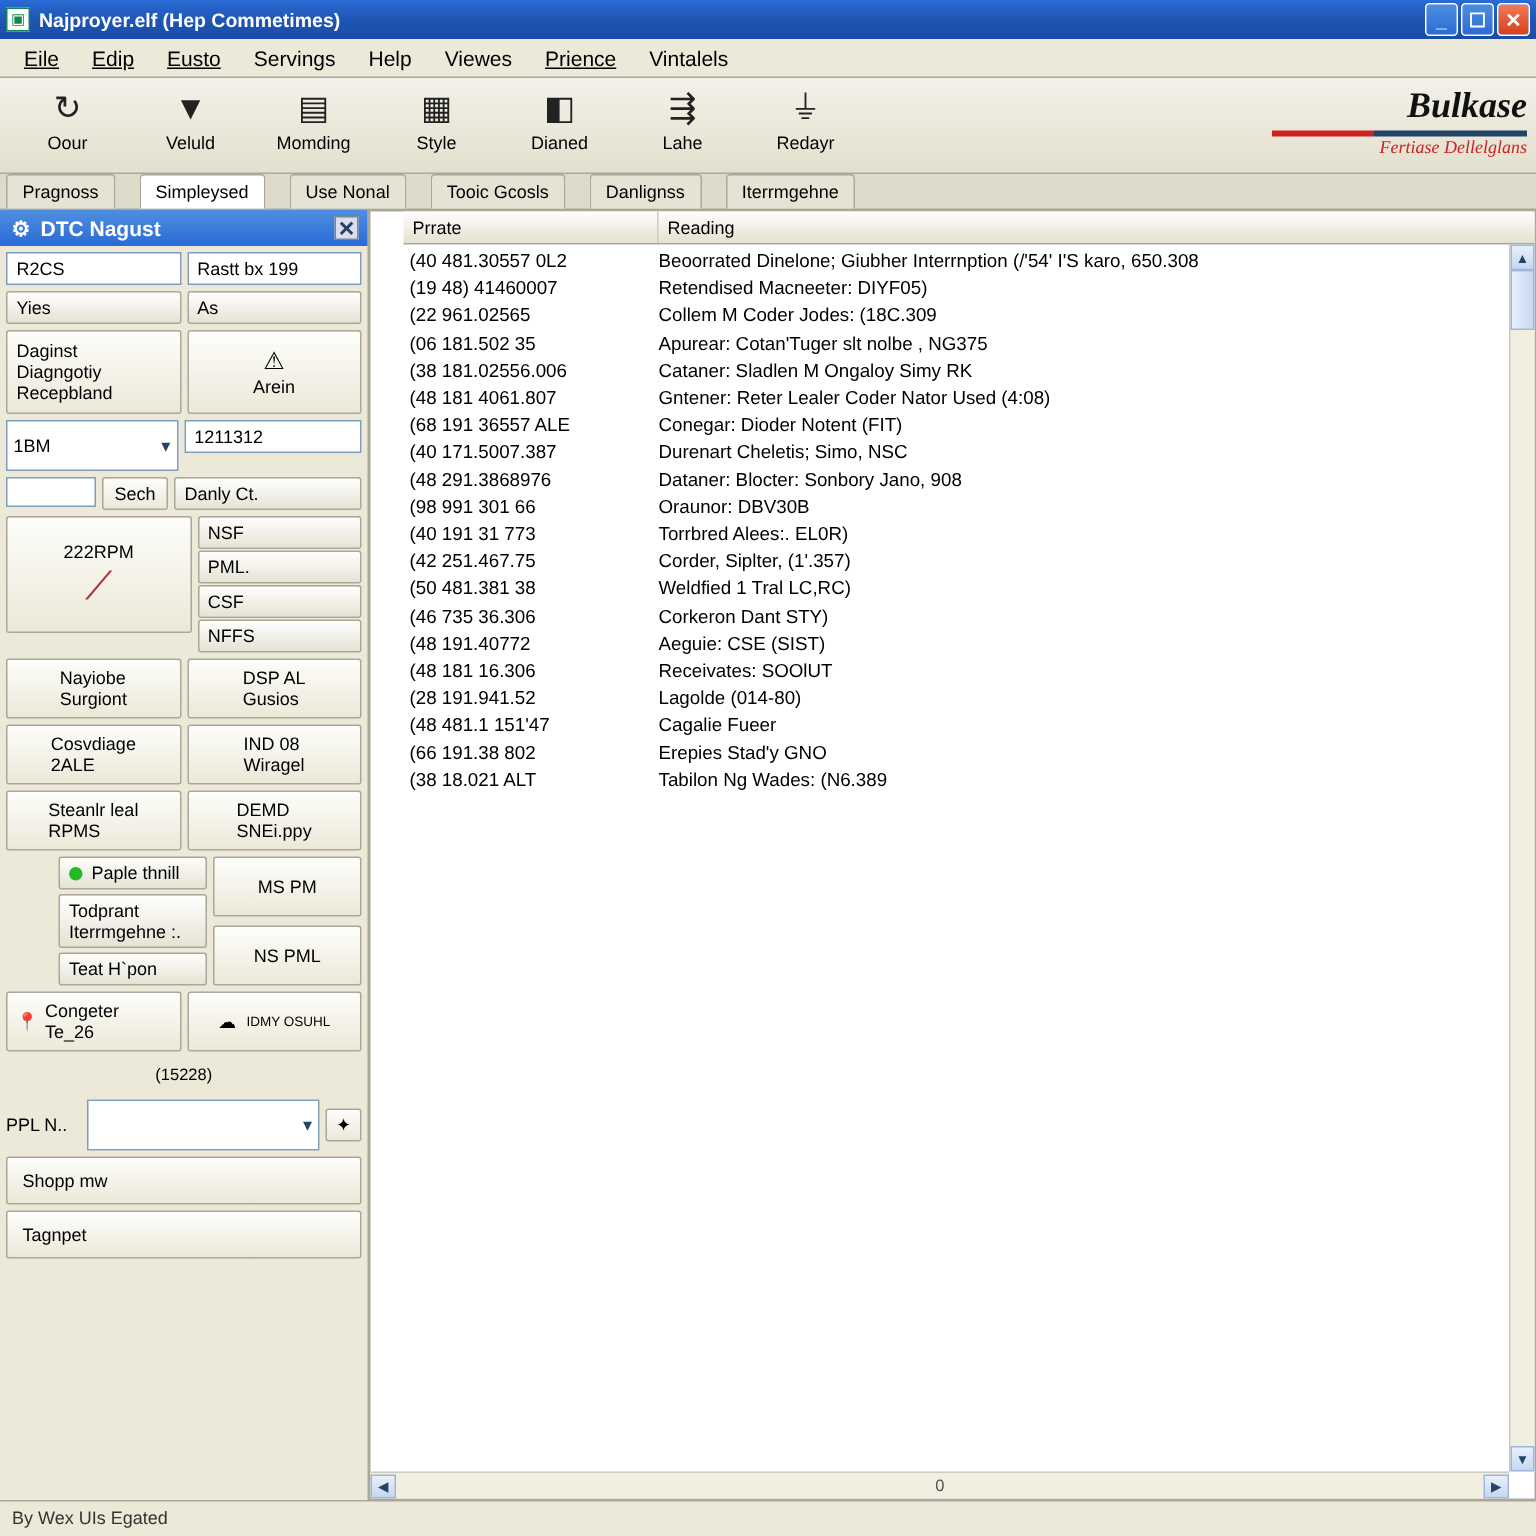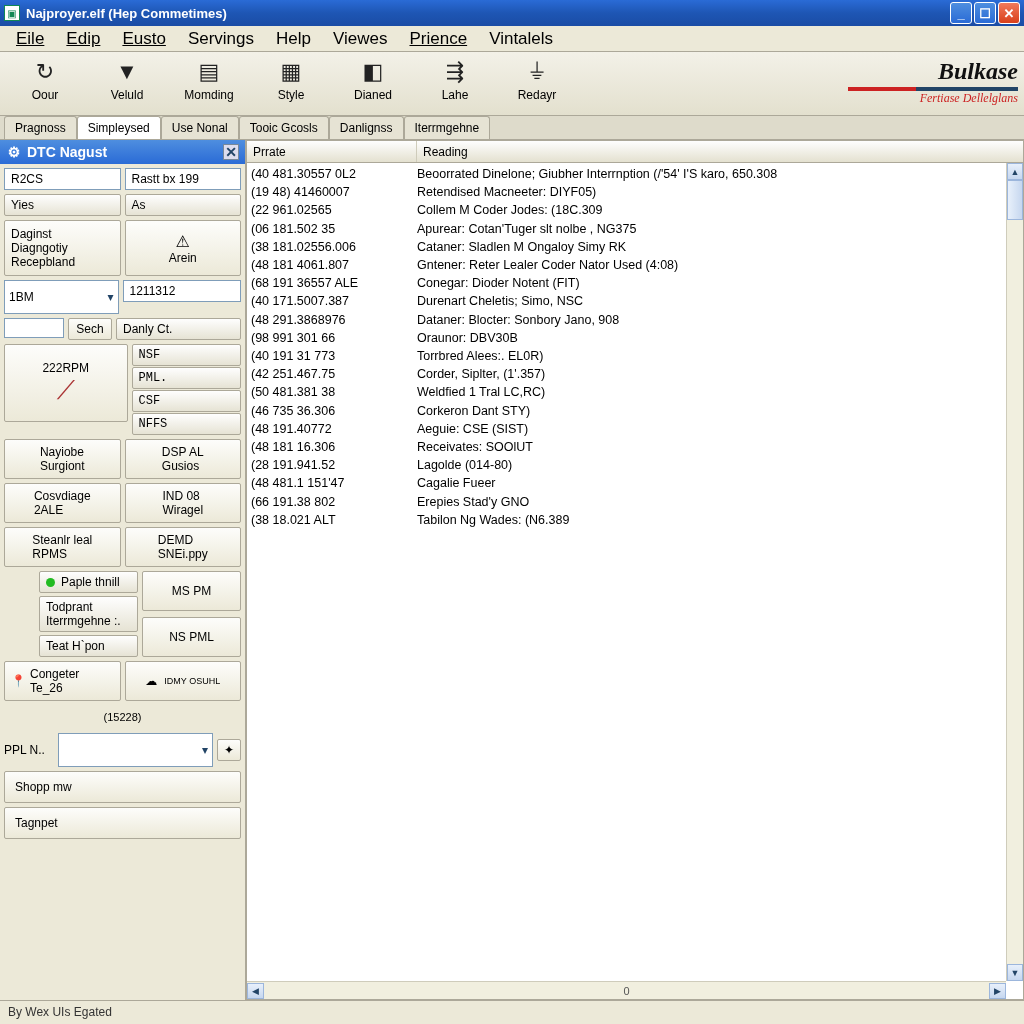--- a/index.html
+++ b/index.html
@@ -10,35 +10,35 @@
   .titlebar { height:26px; background:linear-gradient(to bottom,#2a6bd6 0%,#1e56b4 50%,#1a4ca5 100%); display:flex; align-items:center; color:#fff; padding:0 4px; }
   .titlebar .app-icon { width:16px; height:16px; background:#fff; border:1px solid #185; margin-right:6px; display:flex; align-items:center; justify-content:center; font-size:10px; color:#185; }
   .titlebar .title { font-weight:bold; font-size:13px; flex:1; }
   .winbtns { display:flex; gap:2px; }
   .winbtn { width:22px; height:22px; border:1px solid #fff; border-radius:3px; display:flex; align-items:center; justify-content:center; font-weight:bold; font-size:13px; cursor:pointer; }
   .winbtn.min, .winbtn.max { background:linear-gradient(to bottom,#4e8edf,#2a6bd6); color:#fff; }
   .winbtn.close { background:linear-gradient(to bottom,#f07a5b,#d9401a); color:#fff; }
 
   
   .menubar { height:26px; background:#ece9d8; display:flex; align-items:center; padding:0 6px; gap:2px; border-bottom:1px solid #aca899; position:relative; }
-  .menuitem { padding:3px 10px; cursor:pointer; font-size:17px; }
+  .menuitem { padding:3px 10px; cursor:pointer; font-size:14px; }
   .menuitem .ul { text-decoration:underline; }
 
   
   .toolbar { height:64px; background:linear-gradient(to bottom,#f3f1e8,#e3e0ce); display:flex; align-items:flex-start; padding:4px 6px 2px 6px; gap:4px; border-bottom:1px solid #aca899; position:relative; }
   .tb { width:78px; display:flex; flex-direction:column; align-items:center; gap:2px; cursor:pointer; padding:2px; }
   .tb-ico { width:28px; height:28px; display:flex; align-items:center; justify-content:center; font-size:22px; color:#222; }
   .tb-lab { font-size:12px; }
   .brand { position:absolute; right:6px; top:6px; text-align:right; }
   .brand .b1 { font-family:Georgia,serif; font-style:italic; font-weight:900; font-size:24px; color:#111; }
   .brand .b2 { font-family:Georgia,serif; font-style:italic; font-size:12px; color:#c22; }
   .brand-line { width:170px; height:4px; background:linear-gradient(to right,#c22,#c22 40%,#246 40%,#246); margin-top:2px; }
 
   
-  .tabsrow { height:24px; background:#dedbcb; display:flex; align-items:flex-end; padding-left:4px; border-bottom:1px solid #aca899; gap:0; }
+  .tabsrow { height:24px; background:#dedbcb; display:flex; align-items:flex-end; padding-left:4px; border-bottom:1px solid #aca899; gap:16px; }
   .tab { padding:4px 10px 4px 10px; border:1px solid #aca899; border-bottom:none; background:#e6e3d4; cursor:pointer; font-size:12px; margin-right:0; border-top-left-radius:3px; border-top-right-radius:3px; }
   .tab.active { background:#fff; font-weight:normal; }
 
   
   .main { display:flex; height:860px; background:#ece9d8; }
 
   
   .sidebar { width:246px; background:#ece9d8; border-right:1px solid #aca899; display:flex; flex-direction:column; }
   .panel-hd { height:24px; background:linear-gradient(to bottom,#4e8edf,#2a6bd6); color:#fff; display:flex; align-items:center; padding:0 6px; font-size:14px; font-weight:bold; }
   .panel-hd .gear { width:16px; height:16px; margin-right:5px; display:flex; align-items:center; justify-content:center; }
@@ -53,21 +53,21 @@
   .sel { background:#fff; border:1px solid #7f9db9; height:22px; font-size:12px; display:flex; align-items:center; padding:16px 4px; position:relative; }
   .sel:after { content:"▾"; margin-left:auto; color:#246; }
   .grid2 { display:grid; grid-template-columns:1fr 1fr; gap:4px; }
   .mini-input { width:60px; background:#fff; border:1px solid #7f9db9; height:20px; }
   .side-scroll { flex:1; overflow:hidden; }
   .wide-btn { height:32px; justify-content:flex-start; padding-left:10px; }
   .green-dot { width:9px; height:9px; background:#2b2; border-radius:50%; margin-right:6px; display:inline-block; }
   .small-ico { width:14px; height:14px; margin-right:5px; display:inline-block; }
 
   
-  .content { flex:1; background:#fff; display:flex; flex-direction:column; border:1px solid #aca899; margin:0; position:relative; }
+  .content { flex:1; background:#fff; display:flex; flex-direction:column; border:1px solid #aca899; margin:0; position:relative;padding-left:22px; }
   .col-hd { height:22px; background:linear-gradient(to bottom,#fefefe,#e4e1d0); border-bottom:1px solid #aca899; display:flex; align-items:center; font-size:12px; }
   .col-hd .c1 { width:170px; padding-left:6px; border-right:1px solid #cfccbb; height:100%; display:flex; align-items:center; }
   .col-hd .c2 { flex:1; padding-left:6px; }
   .listbody { flex:1; overflow:hidden; padding:2px 0 0 4px; font-size:12.5px; line-height:18.2px; position:relative; }
   .data-row { display:flex; }
   .data-row .c1 { width:166px; white-space:nowrap; }
   .data-row .c2 { flex:1; white-space:nowrap; }
   .vscroll { position:absolute; right:0; top:22px; bottom:18px; width:17px; background:#f1efdf; border-left:1px solid #cfccbb; }
   .vscroll .arr { height:17px; background:linear-gradient(to bottom,#e8f0fb,#c6d7ef); border:1px solid #9cb6dc; display:flex; align-items:center; justify-content:center; font-size:9px; color:#246; cursor:pointer; }
   .vscroll .thumb { height:40px; background:linear-gradient(to right,#e8f0fb,#c6d7ef); border:1px solid #9cb6dc; margin-top:0; }
@@ -180,21 +180,21 @@
       <div class="row2">
         <div class="mini-input"></div>
         <div class="btn" style="width:44px;">Sech</div>
         <div class="cell lbl-box">Danly Ct.</div>
       </div>
       <div class="row2">
         <div class="cell btn" style="height:78px; flex-direction:column;">
           <span>222RPM</span>
           <span style="font-size:26px; color:#a33;">⟋</span>
         </div>
-        <div class="cell" style="display:flex; flex-direction:column; gap:1px;font-family:Liberation Mono, monospace;">
+        <div class="cell" style="display:flex; flex-direction:column; gap:1px;">
           <div class="lbl-box">NSF</div>
           <div class="lbl-box">PML.</div>
           <div class="lbl-box">CSF</div>
           <div class="lbl-box">NFFS</div>
         </div>
       </div>
       <div class="grid2">
         <div class="btn" style="height:40px; white-space:pre-line;">Nayiobe
 Surgiont</div>
         <div class="btn" style="height:40px; white-space:pre-line;">DSP AL

